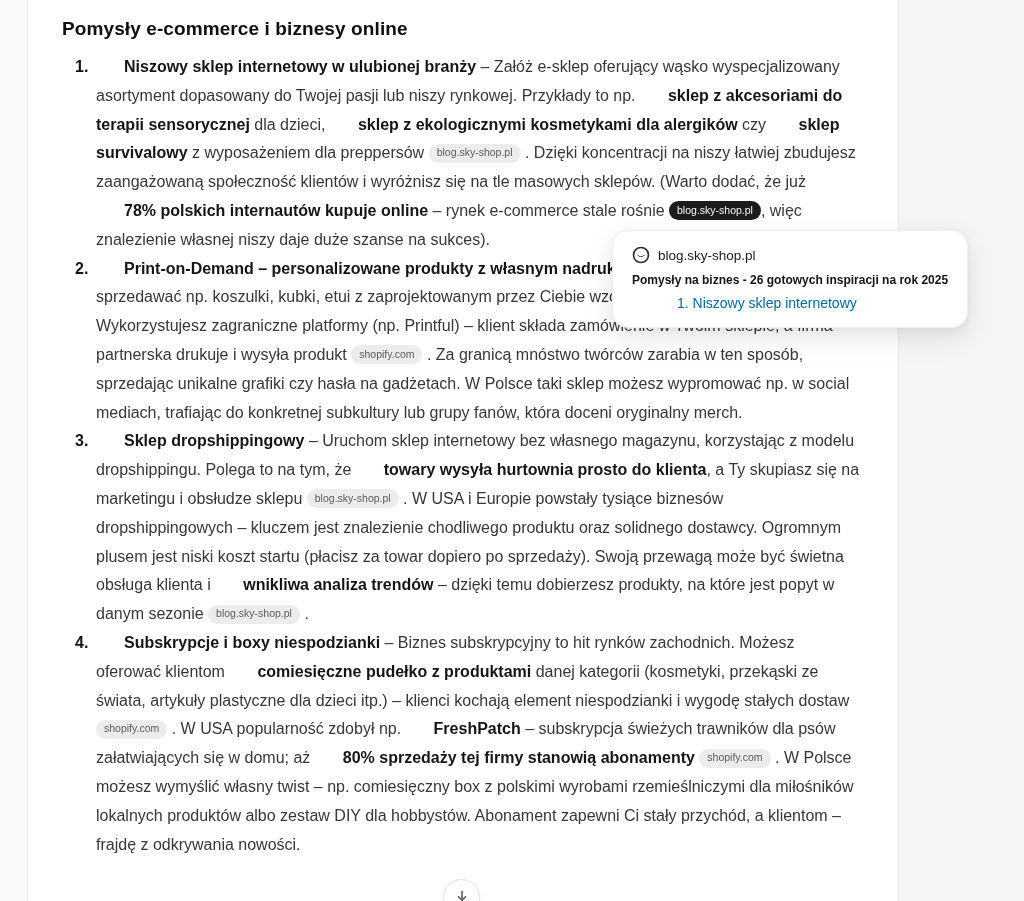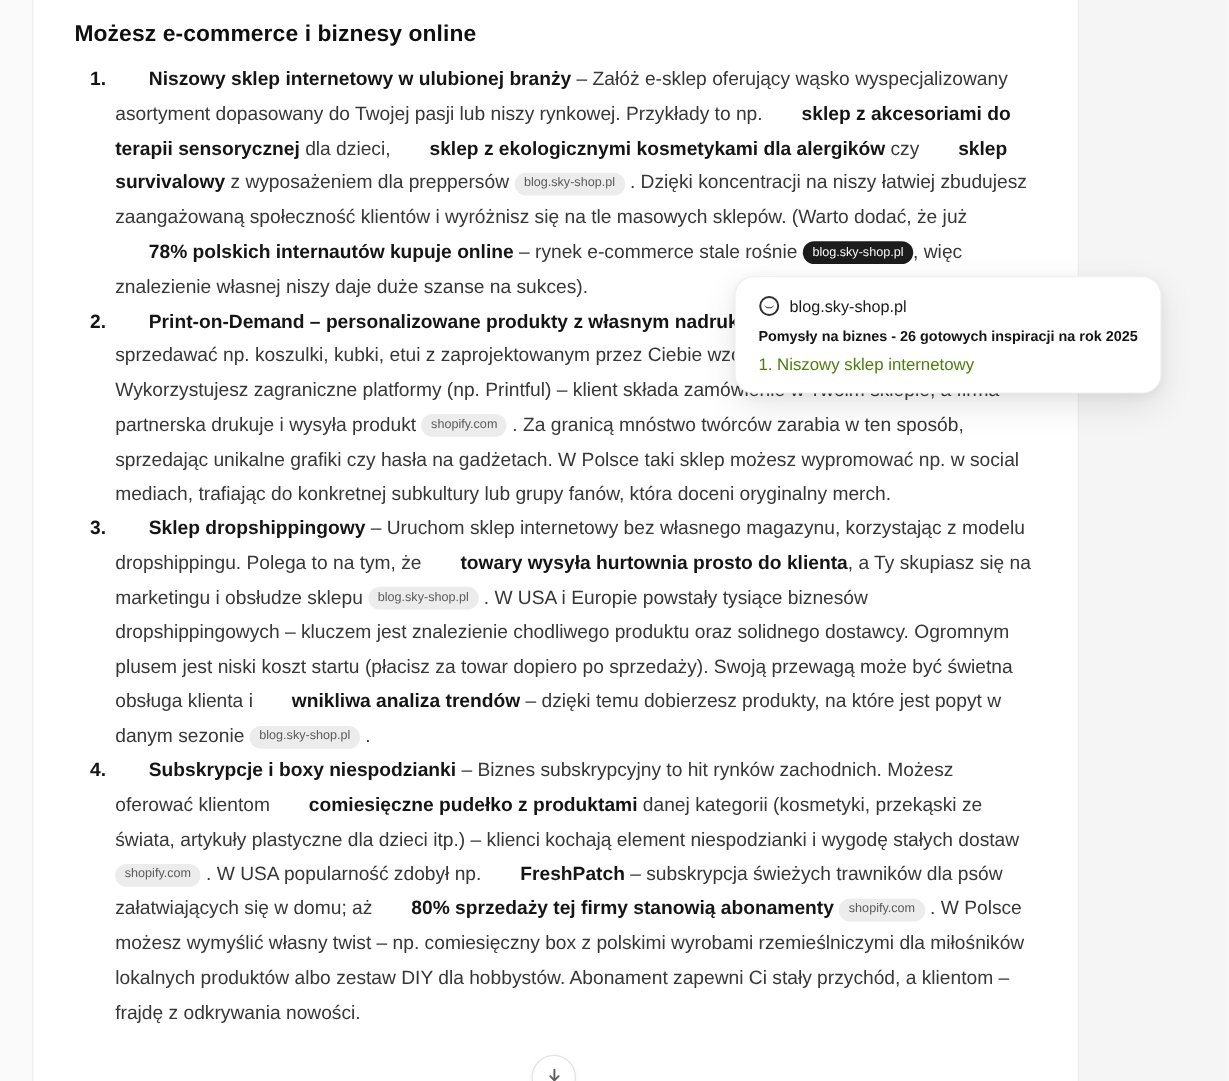--- a/index.html
+++ b/index.html
@@ -81,22 +81,23 @@
   .popup-title {
     margin-top: 9px;
     font-size: 12px;
     font-weight: 700;
     color: #141414;
     white-space: nowrap;
   }
   .popup-snippet {
     margin-top: 8px;
     font-size: 14px;
-    color: #4d7c0f;
+    color: #0369a1;
     white-space: nowrap;
+    margin-left: 45px;
   }
   .scroll-btn {
     position: absolute;
     left: 443px; top: 879px;
     width: 37px; height: 37px;
     border-radius: 50%;
     background: #ffffff;
     border: 1px solid #e3e3e3;
     box-shadow: 0 2px 6px rgba(0,0,0,0.05);
     display: flex; align-items: center; justify-content: center;
@@ -104,21 +105,21 @@
     z-index: 15;
   }
 </style>
 </head>
 <body>
 
 <div class="gutter-left"></div>
 <div class="gutter-right"></div>
 
 <div class="panel">
-  <h2 class="title">Możesz e-commerce i biznesy online</h2>
+  <h2 class="title">Pomysły e-commerce i biznesy online</h2>
   <ol class="idea-list">
     <li>
       <span class="num">1.</span>
       <div class="li-text"><span class="b">Niszowy sklep internetowy w ulubionej branży</span><span> – Załóż e-sklep oferujący wąsko wyspecjalizowany asortyment dopasowany do Twojej pasji lub niszy rynkowej. Przykłady to np. </span><span class="b">sklep z akcesoriami do terapii sensorycznej</span><span> dla dzieci, </span><span class="b">sklep z ekologicznymi kosmetykami dla alergików</span><span> czy </span><span class="b">sklep survivalowy</span><span> z wyposażeniem dla preppersów </span><span class="pill">blog.sky-shop.pl</span><span> . Dzięki koncentracji na niszy łatwiej zbudujesz zaangażowaną społeczność klientów i wyróżnisz się na tle masowych sklepów. (Warto dodać, że już </span><span class="b">78% polskich internautów kupuje online</span><span> – rynek e-commerce stale rośnie </span><span class="pill pill-dark">blog.sky-shop.pl</span><span>, więc znalezienie własnej niszy daje duże szanse na sukces).</span></div>
     </li>
     <li>
       <span class="num">2.</span>
       <div class="li-text"><span class="b">Print-on-Demand – personalizowane produkty z własnym nadrukiem</span><span> – Druk na żądanie pozwala sprzedawać np. koszulki, kubki, etui z zaprojektowanym przez Ciebie wzorem, bez posiadania magazynu. Wykorzystujesz zagraniczne platformy (np. Printful) – klient składa zamówienie w Twoim sklepie, a firma partnerska drukuje i wysyła produkt </span><span class="pill">shopify.com</span><span> . Za granicą mnóstwo twórców zarabia w ten sposób, sprzedając unikalne grafiki czy hasła na gadżetach. W Polsce taki sklep możesz wypromować np. w social mediach, trafiając do konkretnej subkultury lub grupy fanów, która doceni oryginalny merch.</span></div>
     </li>
     <li>

